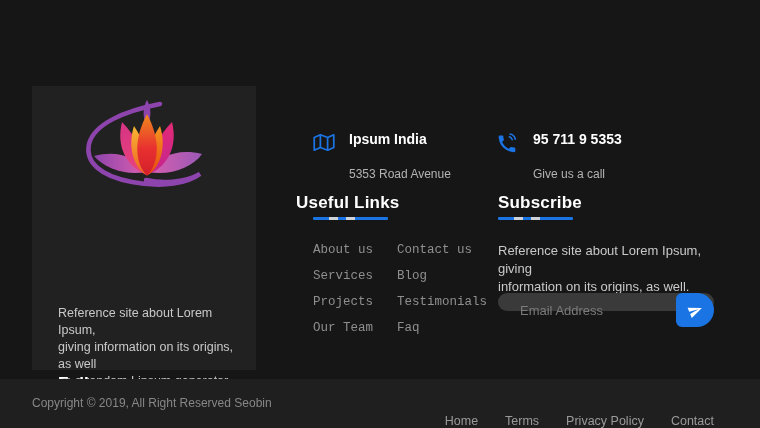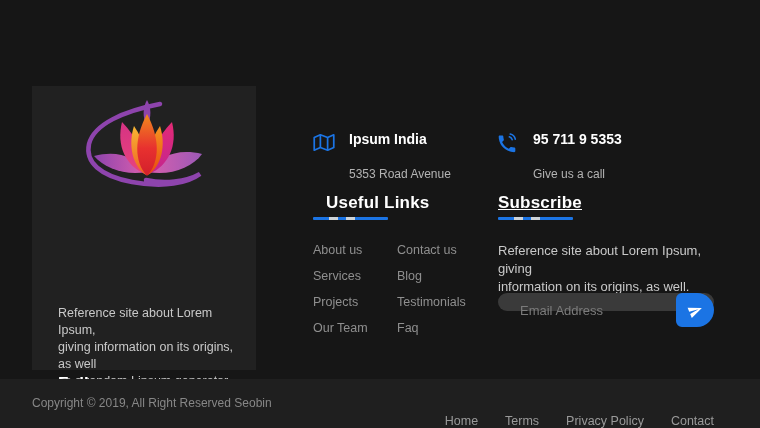--- a/index.html
+++ b/index.html
@@ -51,21 +51,21 @@
   .heading-underline{
     position:absolute;top:217px;width:75px;height:3px;border-radius:1px;
     background:linear-gradient(to right,
       #1b74e4 0px,#1b74e4 16px,
       #cdd3d8 16px,#cdd3d8 25px,
       #1b74e4 25px,#1b74e4 33px,
       #cdd3d8 33px,#cdd3d8 42px,
       #1b74e4 42px,#1b74e4 75px);
   }
 
-  .links-grid{position:absolute;left:313px;top:237px;display:flex;}
+  .links-grid{position:absolute;left:313px;top:237px;display:flex;font-family:Liberation Mono, monospace;}
   .links-col{list-style:none;margin:0;padding:0;width:84px;}
   .links-col.second{width:auto;}
   .links-col li{
     height:26px;line-height:26px;font-size:12.5px;color:#8f8f8f;cursor:pointer;
     white-space:nowrap;
   }
 
   .subscribe-text{
     position:absolute;left:498px;top:242px;width:240px;
     font-size:13px;line-height:18px;color:#c9c9c9;
@@ -205,21 +205,21 @@
         <path d="M1.2,5 L8,2 L16,5 L22.8,2 V16 L16,19 L8,16 L1.2,19 Z"></path>
         <path d="M8,2 V16 M16,5 V19"></path>
       </svg>
     </div>
     <div>
       <div class="contact-title">Ipsum India</div>
       <div class="contact-sub">5353 Road Avenue</div>
     </div>
   </div>
 
-  <div class="col-heading" style="left:326px;">Useful Links</div>
+  <div class="col-heading" style="left:296px;">Useful Links</div>
   <div class="heading-underline" style="left:313px;"></div>
 
   <div class="links-grid">
     <ul class="links-col">
       <li>About us</li>
       <li>Services</li>
       <li>Projects</li>
       <li>Our Team</li>
     </ul>
     <ul class="links-col second">
@@ -237,21 +237,21 @@
         <path fill="none" stroke="#1b74e4" stroke-width="1.8" stroke-linecap="round" d="M14.8,4.6 C16.5,5.1 17.8,6.4 18.3,8.1"></path>
         <path fill="none" stroke="#1b74e4" stroke-width="1.8" stroke-linecap="round" d="M15.8,1.3 C18.9,2 21.3,4.4 22,7.5"></path>
       </svg>
     </div>
     <div>
       <div class="contact-title">95 711 9 5353</div>
       <div class="contact-sub">Give us a call</div>
     </div>
   </div>
 
-  <div class="col-heading" style="left:498px;text-decoration:underline;">Subscribe</div>
+  <div class="col-heading" style="left:498px;">Subscribe</div>
   <div class="heading-underline" style="left:498px;"></div>
 
   <div class="subscribe-text">
     <div>Reference site about Lorem Ipsum, giving</div>
     <div>information on its origins, as well.</div>
   </div>
 
   <div class="subscribe-form">
     <input class="email-input" type="text" placeholder="Email Address" style="">
     <button class="send-button" style="background-color: rgb(27, 116, 228);">

